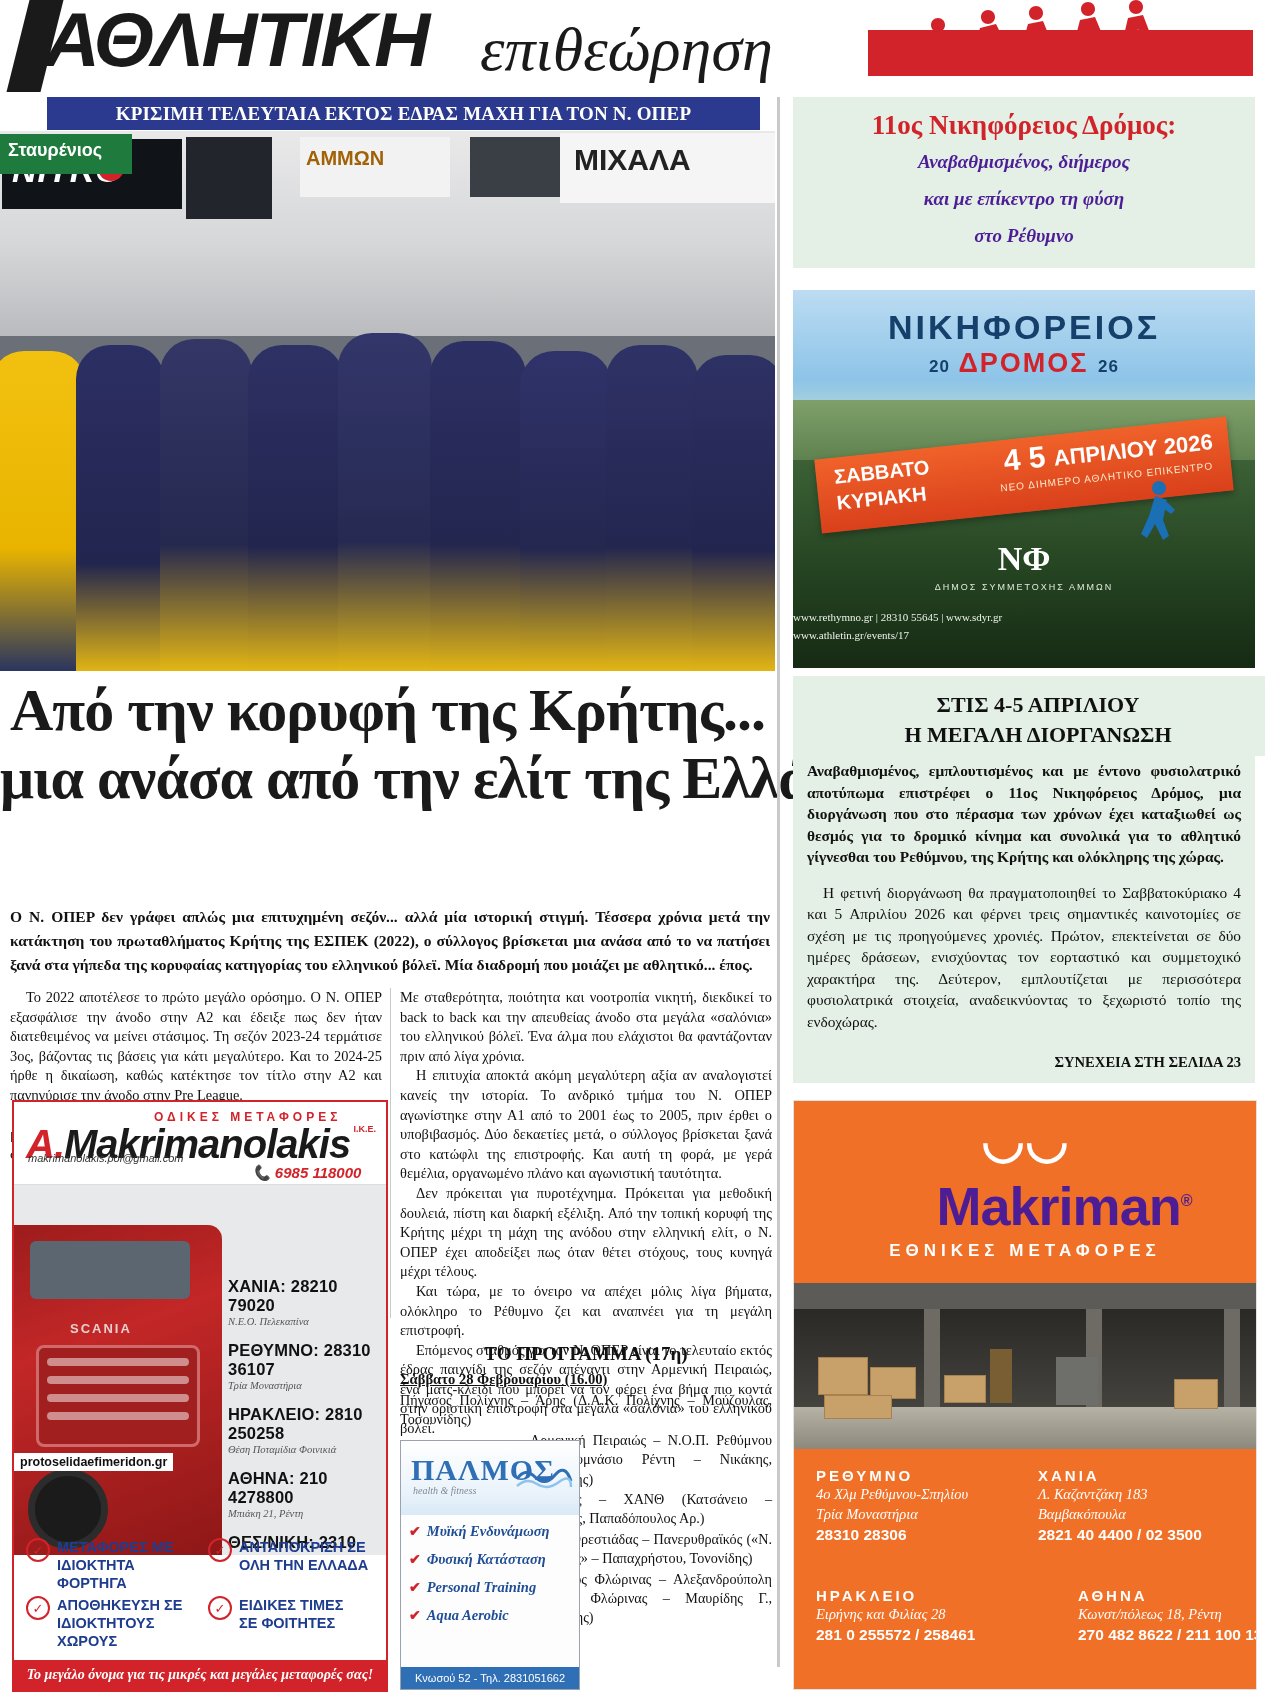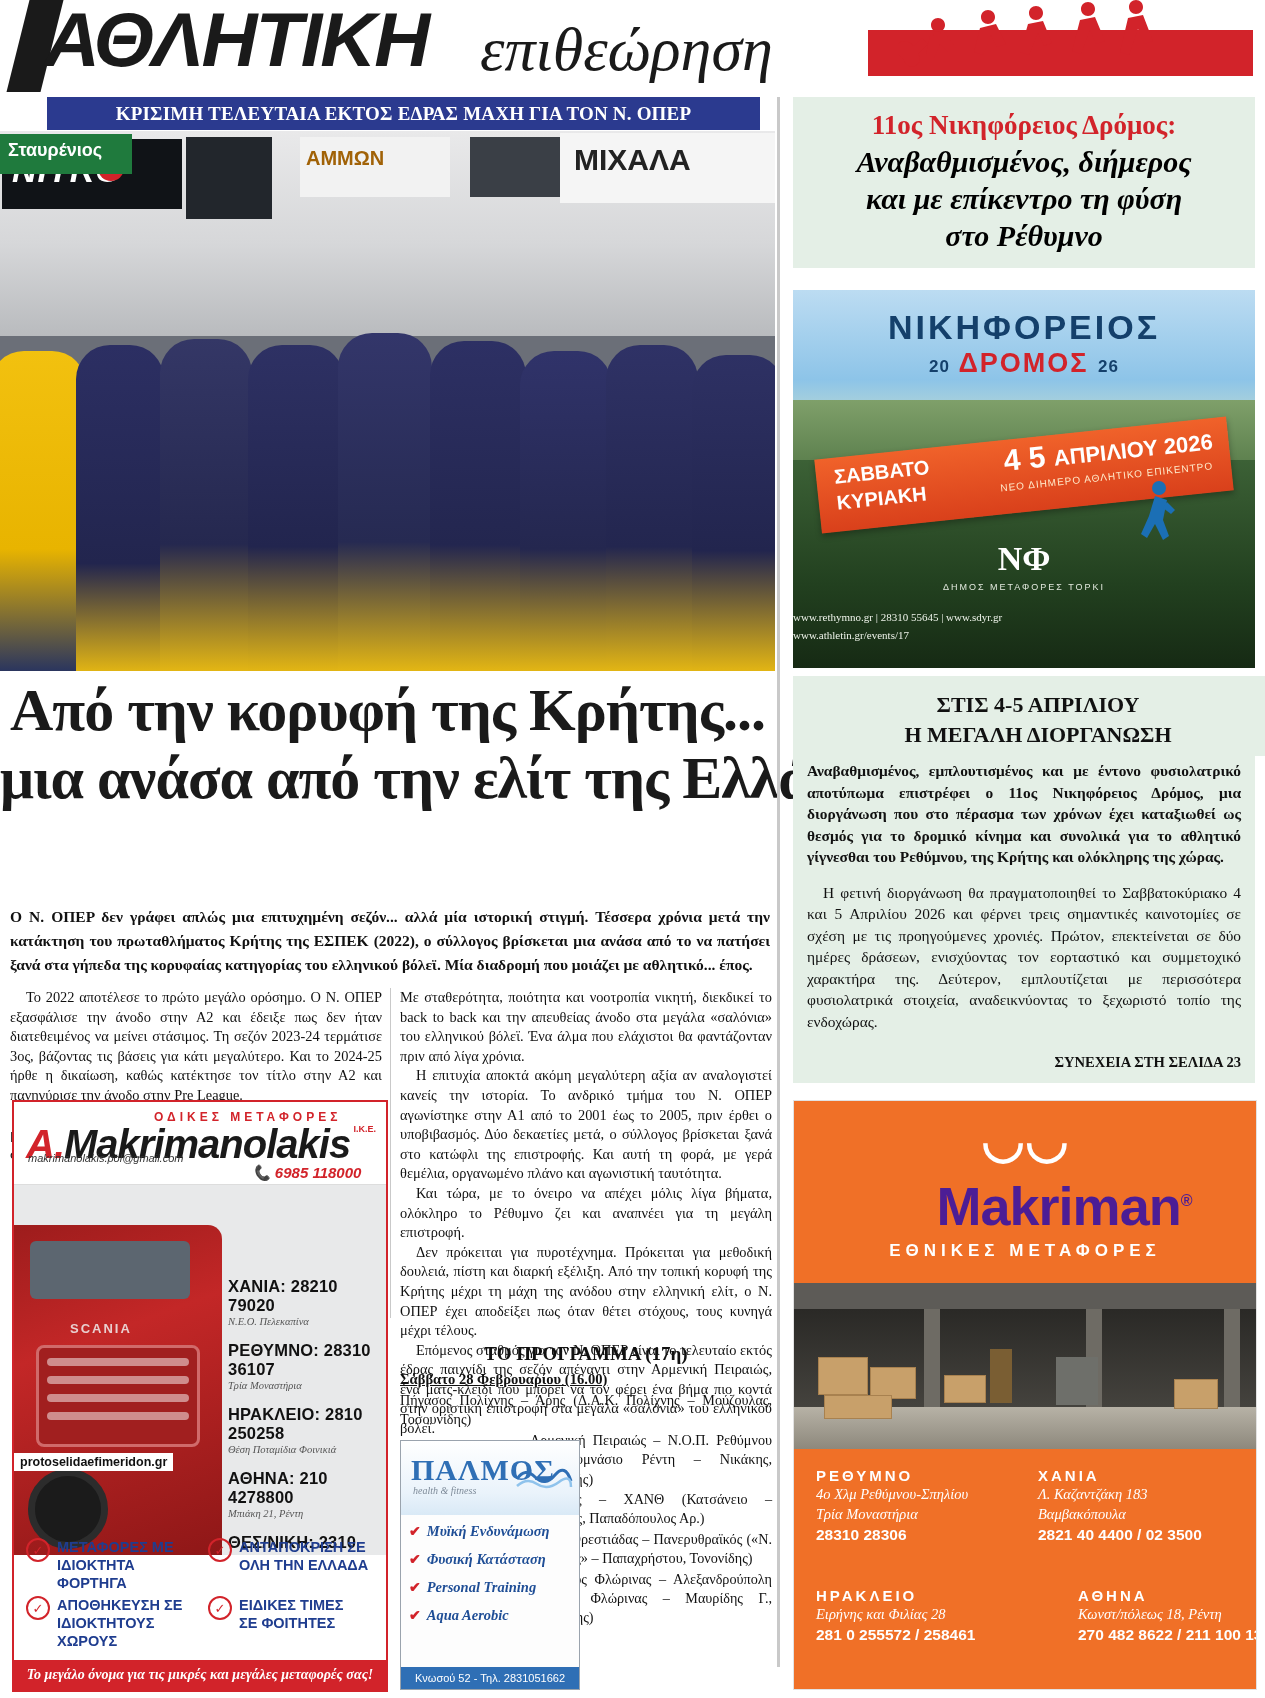--- a/index.html
+++ b/index.html
@@ -157,21 +157,21 @@
   }
 
   
   .rail{position:absolute;left:777px;top:97px;width:3px;height:1570px;background:#c9c9c9;}
   .rcol{position:absolute;left:793px;top:97px;width:462px;}
   .r-head{
     background:#e4efe6;padding:10px 12px 14px;text-align:center;
     font-family:"Liberation Serif",serif;
   }
   .r-head .t1{color:#d2232a;font-weight:bold;font-size:27px;line-height:36px;}
-  .r-head .t2{color:#000000;font-weight:bold;font-style:italic;font-size:30px;line-height:37px;font-family:Liberation Serif, serif;}
+  .r-head .t2{color:#4c1d95;font-weight:bold;font-style:italic;font-size:19px;line-height:37px;font-family:Liberation Serif, serif;}
 
   .r-poster{
     position:absolute;left:793px;top:290px;width:462px;height:378px;overflow:hidden;background:#2d4a2a;
   }
   .pst-sky{position:absolute;left:0;top:0;width:100%;height:150px;background:linear-gradient(180deg,#bcdcf2 0%,#8dc4e8 60%,#cfe3c9 100%);}
   .pst-hills{position:absolute;left:0;top:110px;width:100%;height:90px;background:linear-gradient(180deg,#7fa06a 0%,#4e7342 100%);}
   .pst-trees{position:absolute;left:0;top:170px;width:100%;height:208px;background:linear-gradient(180deg,#3c6136 0%,#22401f 60%,#162a14 100%);}
   .pst-t1{position:absolute;left:0;top:18px;width:100%;text-align:center;font-family:"Liberation Sans",sans-serif;font-weight:bold;font-size:34px;letter-spacing:3px;color:#14406b;}
   .pst-t2{position:absolute;left:0;top:58px;width:100%;text-align:center;font-family:"Liberation Sans",sans-serif;font-weight:bold;font-size:27px;letter-spacing:2px;color:#d2232a;}
   .pst-t2 small{color:#14406b;font-size:17px;letter-spacing:1px;}
@@ -291,22 +291,22 @@
   <div class="divider-v" style="left:390px;top:988px;height:330px;"></div>
 
   <div class="col-left">
     <p>Το 2022 αποτέλεσε το πρώτο μεγάλο ορόσημο. Ο Ν. ΟΠΕΡ εξασφάλισε την άνοδο στην Α2 και έδειξε πως δεν ήταν διατεθειμένος να μείνει στάσιμος. Τη σεζόν 2023-24 τερμάτισε 3ος, βάζοντας τις βάσεις για κάτι μεγαλύτερο. Και το 2024-25 ήρθε η δικαίωση, καθώς κατέκτησε τον τίτλο στην Α2 και πανηγύρισε την άνοδο στην Pre League.</p>
     <p>Φέτος, λοιπόν, στην πρώτη του χρονιά στην Pre League, όχι μόνο στάθηκε στο ύψος των περιστάσεων, αλλά μετατράπηκε σε πρωταγωνιστή.</p>
   </div>
 
   <div class="col-mid">
     <p class="noind">Με σταθερότητα, ποιότητα και νοοτροπία νικητή, διεκδικεί το back to back και την απευθείας άνοδο στα μεγάλα «σαλόνια» του ελληνικού βόλεϊ. Ένα άλμα που ελάχιστοι θα φαντάζονταν πριν από λίγα χρόνια.</p>
     <p>Η επιτυχία αποκτά ακόμη μεγαλύτερη αξία αν αναλογιστεί κανείς την ιστορία. Το ανδρικό τμήμα του Ν. ΟΠΕΡ αγωνίστηκε στην Α1 από το 2001 έως το 2005, πριν έρθει ο υποβιβασμός. Δύο δεκαετίες μετά, ο σύλλογος βρίσκεται ξανά στο κατώφλι της επιστροφής. Και αυτή τη φορά, με γερά θεμέλια, οργανωμένο πλάνο και αγωνιστική ταυτότητα.</p>
+    <p>Δεν πρόκειται για πυροτέχνημα. Πρόκειται για μεθοδική δουλειά, πίστη και διαρκή εξέλιξη. Από την τοπική κορυφή της Κρήτης μέχρι τη μάχη της ανόδου στην ελληνική ελίτ, ο Ν. ΟΠΕΡ έχει αποδείξει πως όταν θέτει στόχους, τους κυνηγά μέχρι τέλους.</p>
     <p>Και τώρα, με το όνειρο να απέχει μόλις λίγα βήματα, ολόκληρο το Ρέθυμνο ζει και αναπνέει για τη μεγάλη επιστροφή.</p>
-    <p>Δεν πρόκειται για πυροτέχνημα. Πρόκειται για μεθοδική δουλειά, πίστη και διαρκή εξέλιξη. Από την τοπική κορυφή της Κρήτης μέχρι τη μάχη της ανόδου στην ελληνική ελίτ, ο Ν. ΟΠΕΡ έχει αποδείξει πως όταν θέτει στόχους, τους κυνηγά μέχρι τέλους.</p>
     <p>Επόμενος σταθμός για τον Ν. ΟΠΕΡ είναι το τελευταίο εκτός έδρας παιχνίδι της σεζόν απέναντι στην Αρμενική Πειραιώς, ένα ματς-κλειδί που μπορεί να τον φέρει ένα βήμα πιο κοντά στην οριστική επιστροφή στα μεγάλα «σαλόνια» του ελληνικού βόλεϊ.</p>
   </div>
 
   <div class="prog-title">ΤΟ ΠΡΟΓΡΑΜΜΑ (17η)</div>
   <div class="prog-date">Σάββατο 28 Φεβρουαρίου (16.00)</div>
   <div class="prog-list">
     <span class="g">Πήγασος Πολίχνης – Άρης (Δ.Α.Κ. Πολίχνης – Μούζουλας, Τοσουνίδης)</span>
     <span class="g ind">Αρμενική Πειραιώς – Ν.Ο.Π. Ρεθύμνου (1ο Γυμνάσιο Ρέντη – Νικάκης, Μενεσλής)</span>
     <span class="g ind">Ηρακλής – ΧΑΝΘ (Κατσάνειο – Μπέλλος, Παπαδόπουλος Αρ.)</span>
     <span class="g ind">Άθλος Ορεστιάδας – Πανερυθραϊκός («Ν. Σαμαράς» – Παπαχρήστου, Τονονίδης)</span>
@@ -452,21 +452,21 @@
         <span style="font-size:22px;">ΑΠΡΙΛΙΟΥ 2026</span>
       </div>
       <div class="pst-r4">ΝΕΟ ΔΙΗΜΕΡΟ ΑΘΛΗΤΙΚΟ ΕΠΙΚΕΝΤΡΟ</div>
     </div>
     <svg class="pst-runner" viewBox="0 0 40 74">
       <circle cx="22" cy="8" r="7" fill="#1b6fb5"></circle>
       <path d="M18 16 L30 20 L26 40 L32 56 L26 60 L18 44 L10 58 L4 54 L12 36 Z" fill="#1b6fb5"></path>
       <path d="M30 22 L38 30 L34 34 L26 28 Z" fill="#1b6fb5"></path>
     </svg>
     <div class="pst-logo">ΝΦ</div>
-    <div class="pst-logosub">ΔΗΜΟΣ ΜΕΤΑΦΟΡΕΣ ΤΟΡΚΙ</div>
+    <div class="pst-logosub">ΔΗΜΟΣ ΣΥΜΜΕΤΟΧΗΣ ΑΜΜΩΝ</div>
     <div class="pst-urls">
       <div>www.rethymno.gr | 28310 55645 | www.sdyr.gr</div>
       <div>www.athletin.gr/events/17</div>
     </div>
   </div>
 
   <div class="r-sub">
     <div>ΣΤΙΣ 4-5 ΑΠΡΙΛΙΟΥ</div>
     <div>Η ΜΕΓΑΛΗ ΔΙΟΡΓΑΝΩΣΗ</div>
   </div>

